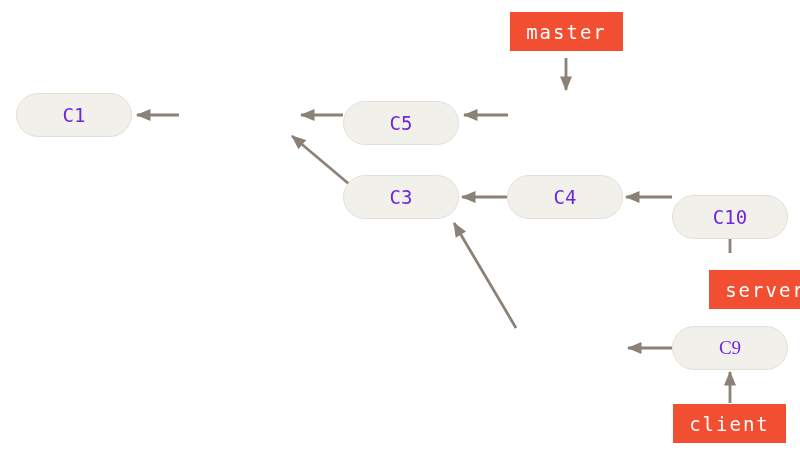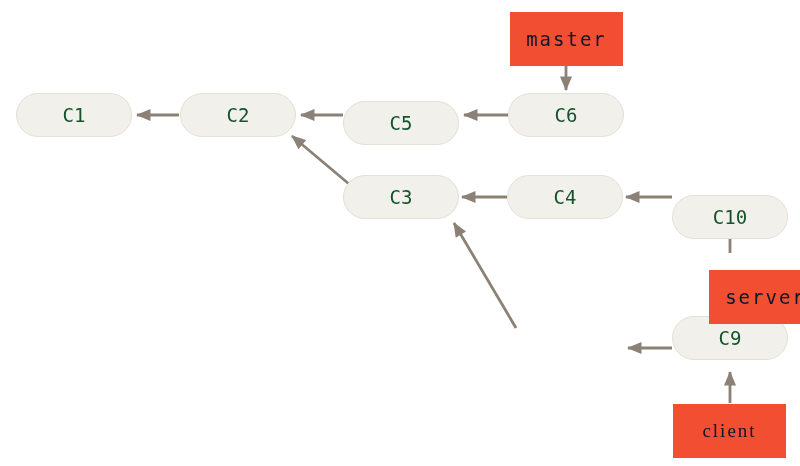--- a/index.html
+++ b/index.html
@@ -31,48 +31,48 @@
     width: 116px;
     height: 44px;
     box-sizing: border-box;
     background: #F2F0EA;
     border: 1px solid #E3E0D6;
     border-radius: 22px;
     display: flex;
     align-items: center;
     justify-content: center;
     font-size: 19px;
-    color: #14532d;
+    color: #6d28d9;
   }
   .branch {
     position: absolute;
     width: 113px;
-    height: 54px;
+    height: 39px;
     box-sizing: border-box;
     background: #F14E32;
     display: flex;
     align-items: center;
     justify-content: center;
     font-size: 19px;
     letter-spacing: 2px;
-    color: #0f172a;
+    color: #ffffff;
   }
   
   .pos-c1  { left: 16px;  top: 93px;  }
   .pos-c2  { left: 180px; top: 93px;  }
   .pos-c5  { left: 343px; top: 93px; margin-top: 8px;  }
   .pos-c6  { left: 508px; top: 93px;  }
   .pos-c3  { left: 343px; top: 175px; }
   .pos-c4  { left: 507px; top: 175px; }
   .pos-c10 { left: 672px; top: 175px; margin-top: 20px; }
   .pos-c8  { left: 507px; top: 326px; }
-  .pos-c9  { left: 672px; top: 316px; }
+  .pos-c9  { left: 672px; top: 326px; font-family: Liberation Serif, serif; }
   .pos-master { left: 510px; top: 12px;  }
   .pos-server { left: 673px; top: 270px; margin-left: 36px; }
-  .pos-client { left: 673px; top: 404px; font-family: Liberation Serif, serif; }
+  .pos-client { left: 673px; top: 404px; }
 </style>
 </head>
 <body>
 
 <div class="canvas">
 
   <svg class="edge-layer" width="800" height="466" viewBox="0 0 800 466">
     <defs>
       <marker id="arrowhead" markerUnits="userSpaceOnUse" markerWidth="16" markerHeight="13" viewBox="0 0 16 13" refX="14" refY="6.5" orient="auto">
         <path d="M0.5,0.5 L15,6.5 L0.5,12.5 Z" fill="#8B8177"></path>
@@ -85,23 +85,21 @@
     <line x1="349" y1="184" x2="292" y2="136" marker-end="url(#arrowhead)"></line>
     <line x1="507" y1="197" x2="462" y2="197" marker-end="url(#arrowhead)"></line>
     <line x1="672" y1="197" x2="626" y2="197" marker-end="url(#arrowhead)"></line>
     <line x1="730" y1="253" x2="730" y2="221" marker-end="url(#arrowhead)"></line>
     <line x1="516" y1="328" x2="454" y2="223" marker-end="url(#arrowhead)"></line>
     <line x1="672" y1="348" x2="628" y2="348" marker-end="url(#arrowhead)"></line>
     <line x1="730" y1="403" x2="730" y2="372" marker-end="url(#arrowhead)"></line>
   </svg>
 
   <div class="commit pos-c1">C1</div>
-  <div class="commit pos-c2">C2</div>
   <div class="commit pos-c5">C5</div>
-  <div class="commit pos-c6">C6</div>
   <div class="commit pos-c3">C3</div>
   <div class="commit pos-c4">C4</div>
   <div class="commit pos-c10">C10</div>
   <div class="commit pos-c9">C9</div>
 
   <div class="branch pos-master">master</div>
   <div class="branch pos-server">server</div>
   <div class="branch pos-client">client</div>
 
 </div>

